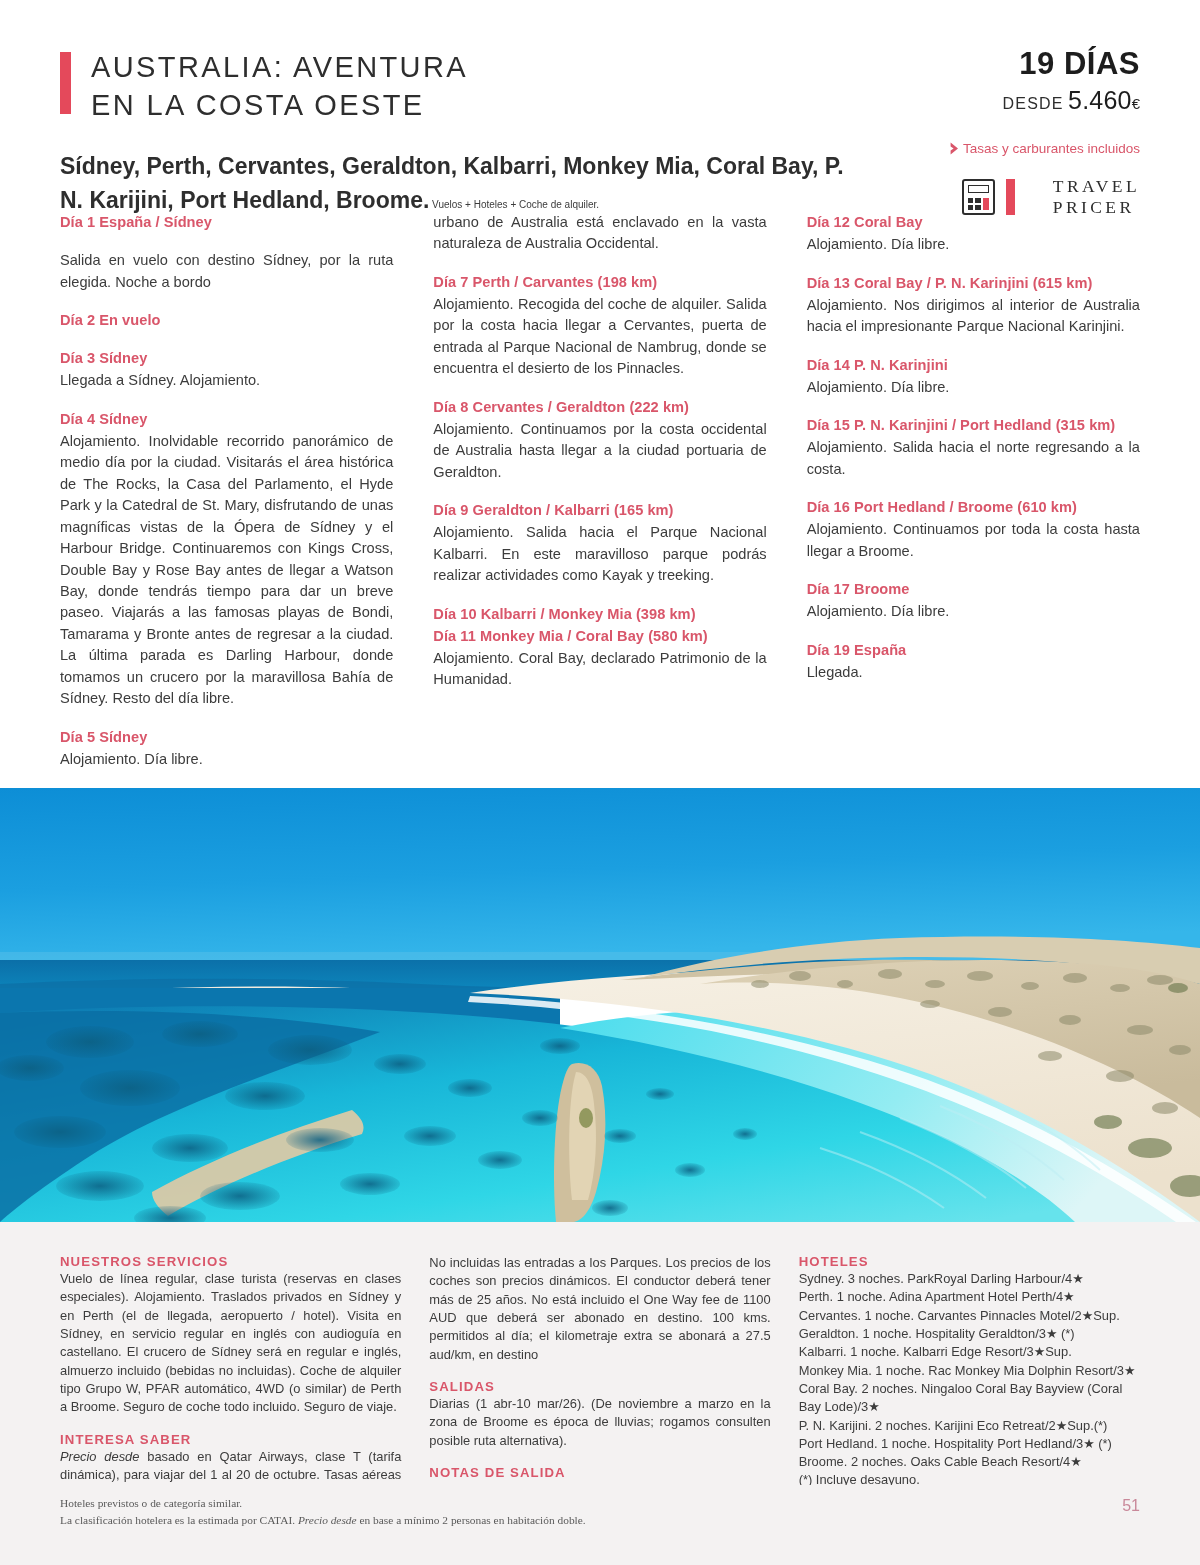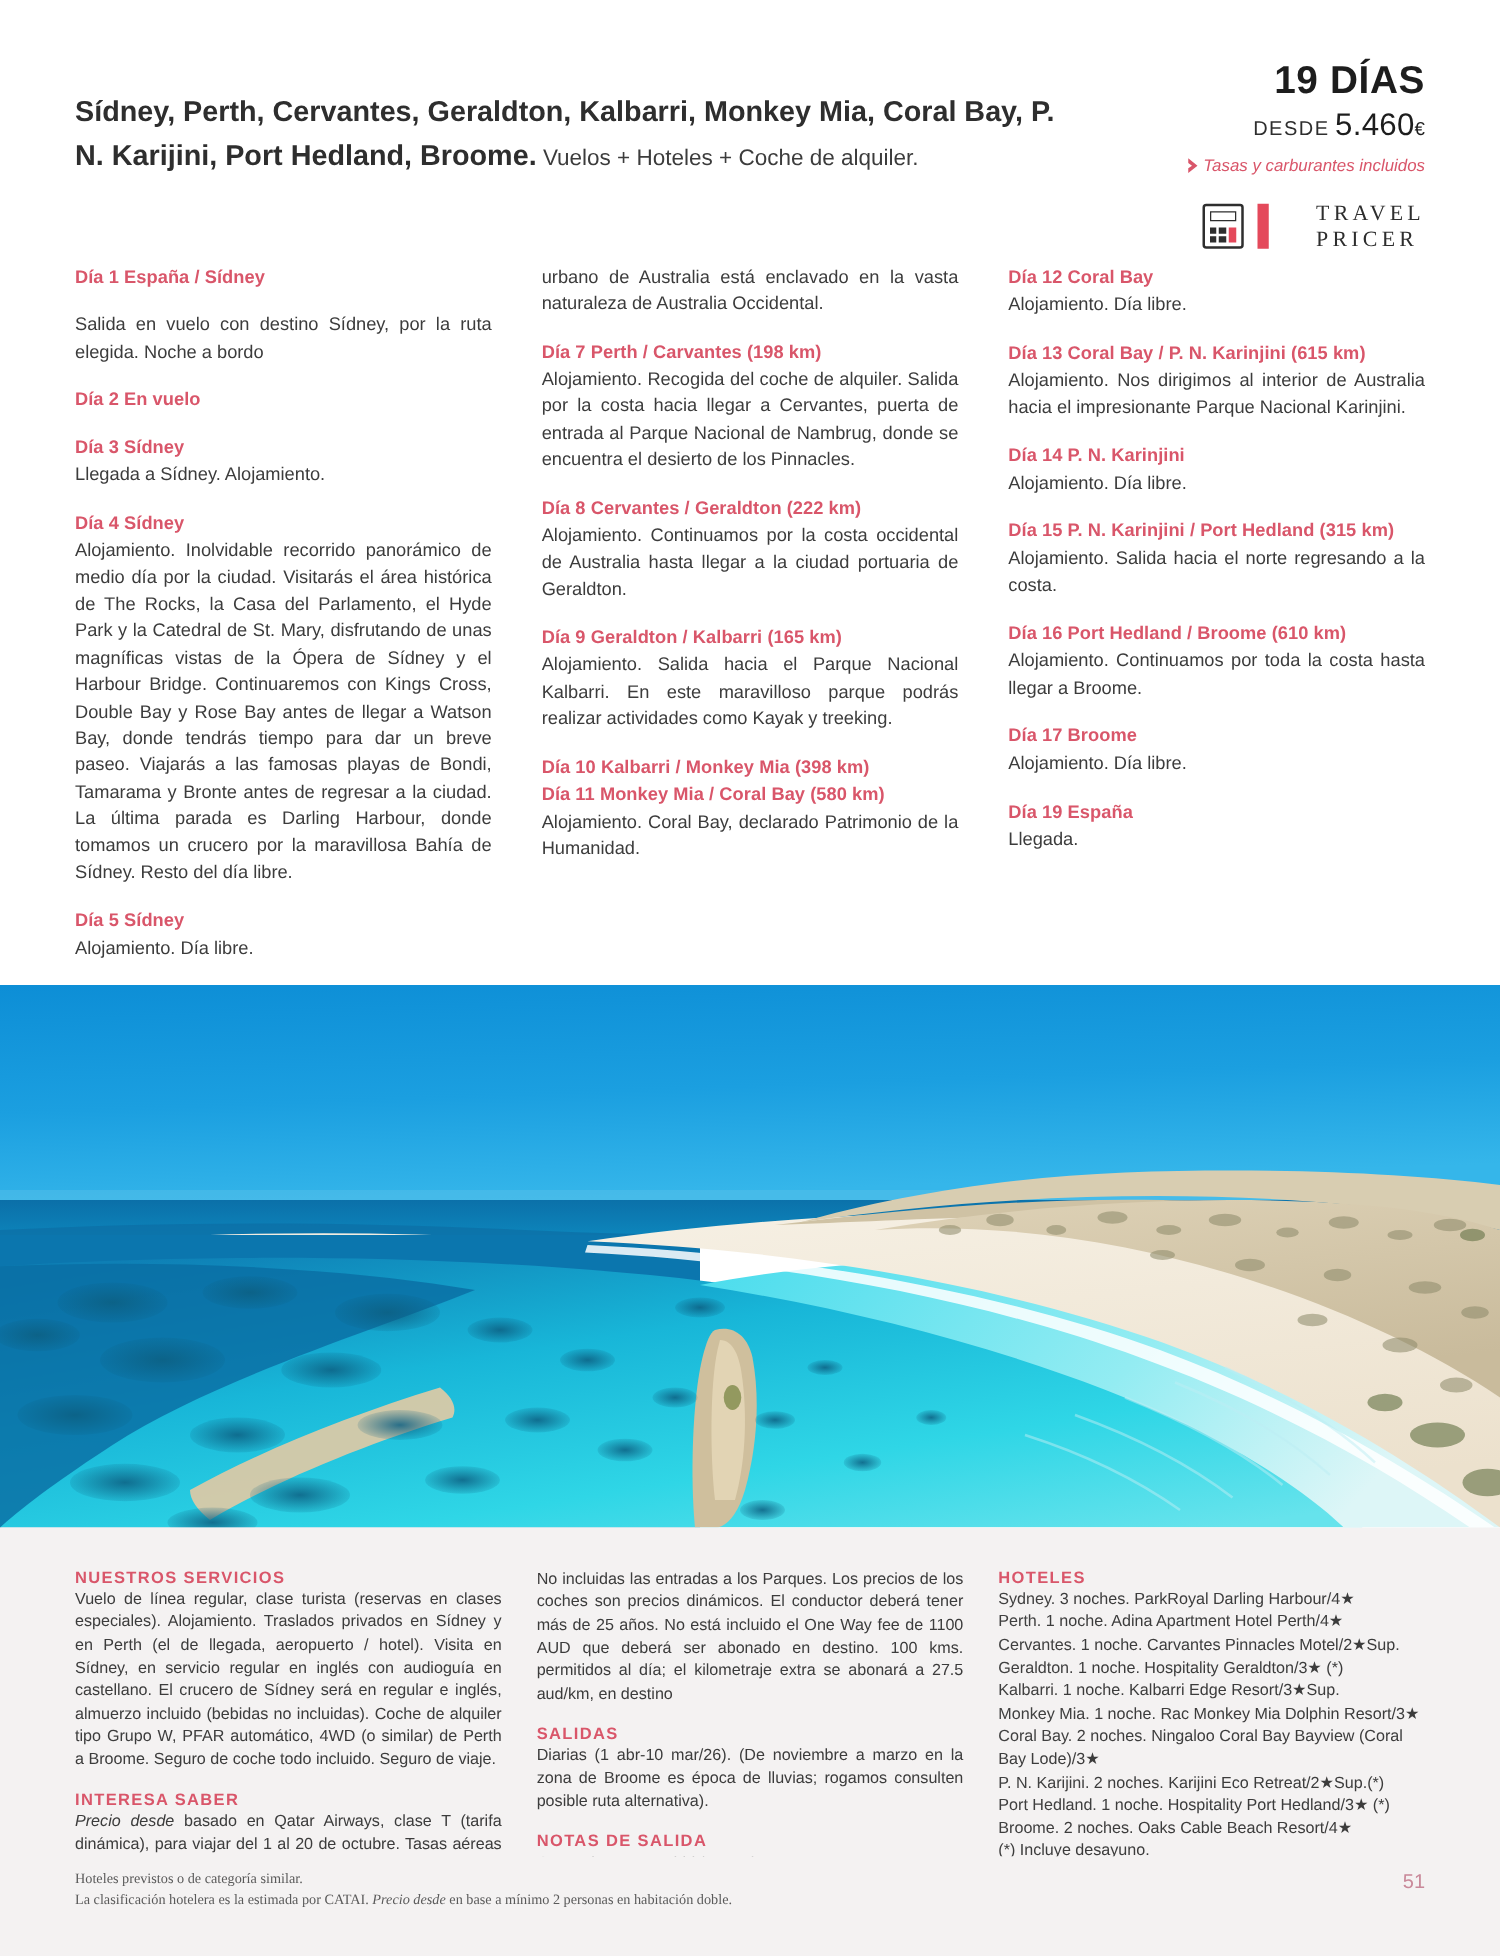--- a/index.html
+++ b/index.html
@@ -50,21 +50,21 @@
     padding-left: 0;
   }
   .subtitle {
     font-size: 23px;
     line-height: 1.5;
     color: #2e2e2e;
     font-weight: 700;
     display: inline;
   }
   .subtitle-small {
-    font-size: 18px;
+    font-size: 10px;
     color: #3c3c3c;
     display: inline;
   }
 
   
   .header-right {
     position: absolute;
     top: 48px;
     right: 60px;
     text-align: right;
@@ -89,28 +89,27 @@
   }
   .price {
     font-size: 25px;
     letter-spacing: 0.2px;
     color: #1d1d1d;
   }
   .price-cur {
     font-size: 15px;
   }
   .taxes {
-    margin-top: 12px;
+    margin-top: 28px;
     font-size: 13.5px;
     color: #d9566a;
     display: flex;
     align-items: center;
     justify-content: flex-end;
     gap: 4px;
-    font-style: italic;
   }
   .chev {
     display: inline-block;
     width: 9px;
     height: 13px;
     position: relative;
     flex: 0 0 auto;
   }
   .chev svg { display:block; }
 
@@ -279,20 +278,25 @@
     right: 60px;
     top: 12px;
     font-size: 16px;
     color: #c9899a;
   }
 </style>
 </head>
 <body>
 
 <div class="header">
+  <div class="title-row">
+    <div class="red-bar"></div>
+    <h1 class="main-title">AUSTRALIA: AVENTURA
+EN LA COSTA OESTE</h1>
+  </div>
   <div class="subtitle-block">
     <span class="subtitle">Sídney, Perth, Cervantes, Geraldton, Kalbarri, Monkey Mia, Coral Bay, P. N. Karijini, Port Hedland, Broome.</span><span class="subtitle-small"> Vuelos + Hoteles + Coche de alquiler.</span>
   </div>
 
   <div class="header-right">
     <div class="days">19 DÍAS</div>
     <div class="price-line">
       <span class="desde">DESDE</span>
       <span class="price">5.460</span><span class="price-cur">€</span>
     </div>

